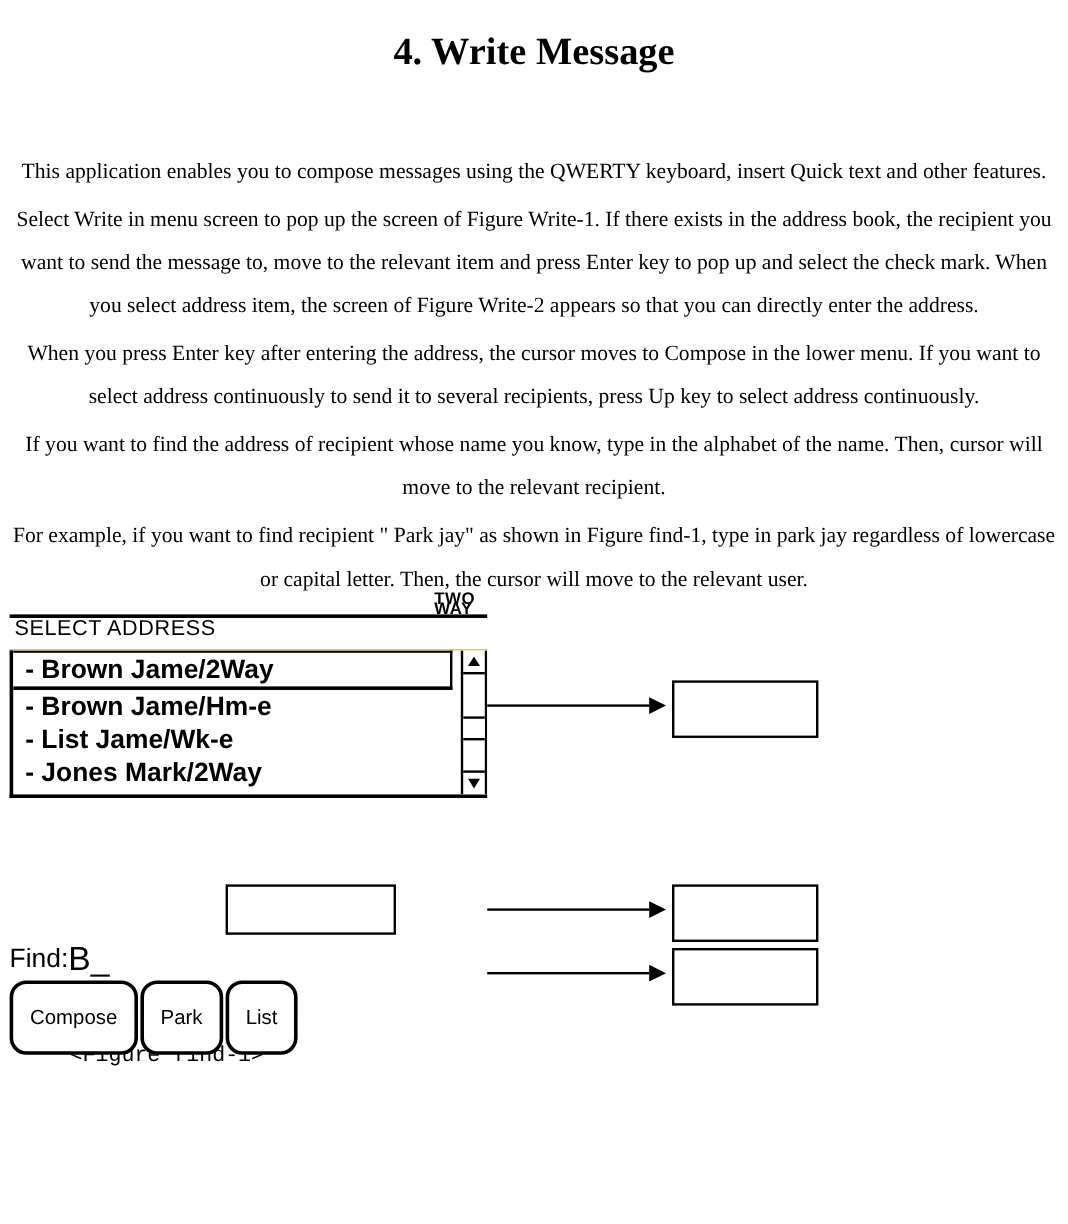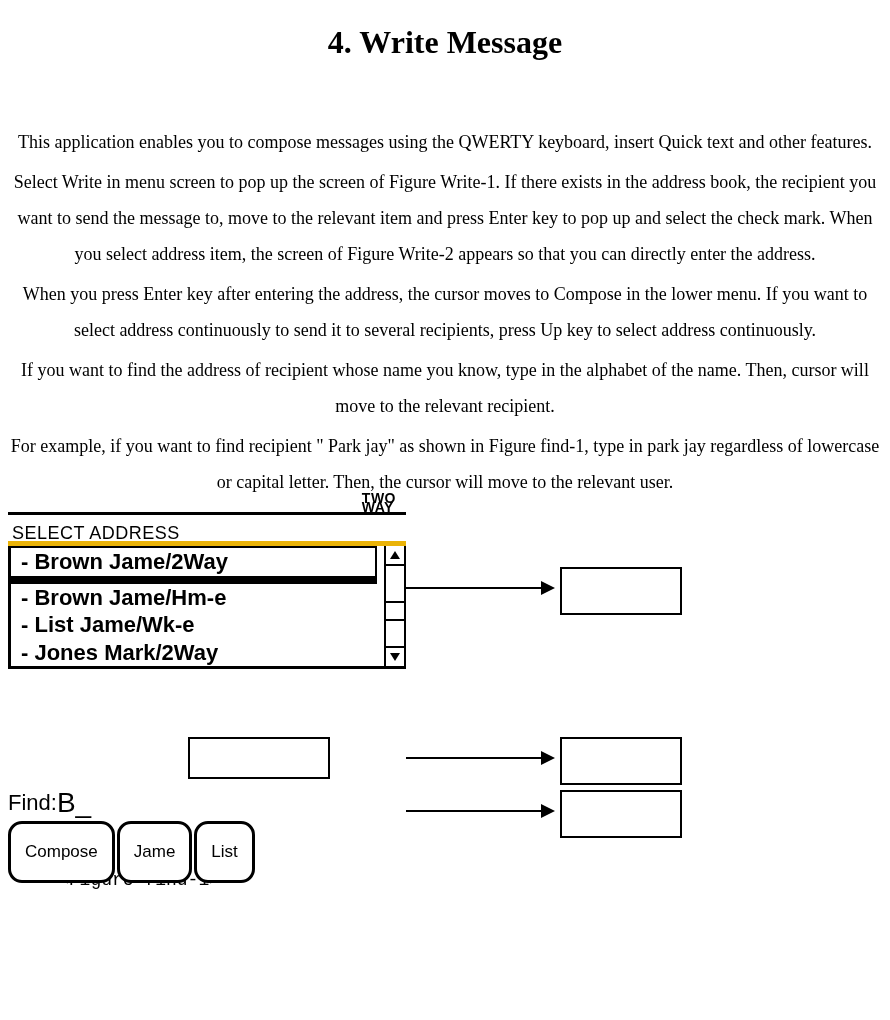--- a/index.html
+++ b/index.html
@@ -33,23 +33,23 @@
       left: 0;
       top: 0;
       width: 398px;
       height: 310px;
       background: #fff;
     }
     .screen-header {
       position: relative;
       height: 26px;
       border-top: 3px solid #000;
-      border-bottom: 5px solid #eab308;
-      display: flex;
-      align-items: flex-start;
+      border-bottom: 1px solid #eab308;
+      display: flex;
+      align-items: flex-end;
       background: #fff;
     }
     .screen-header-label {
       font-family: Arial, sans-serif;
       font-weight: normal;
       font-size: 18px;
       letter-spacing: 0.5px;
       padding-left: 4px;
     }
     .twoway-indicator {
@@ -76,21 +76,21 @@
       font-family: Arial, sans-serif;
       font-weight: bold;
       font-size: 22px;
       line-height: 1.25;
       padding-left: 10px;
       white-space: nowrap;
     }
     .address-item.selected {
       background: #fff;
       border-top: 2px solid #000;
-      border-bottom: 8px solid #000000;
+      border-bottom: 3px solid #000000;
       border-right: 2px solid #000;
       margin-right: 2px;
     }
     .scrollbar {
       position: absolute;
       right: 0;
       top: 0;
       width: 18px;
       height: 100%;
       border-left: 2px solid #000;
@@ -254,21 +254,21 @@
 
     <div class="find-callout-box"></div>
 
     <div class="find-row">
       <span class="find-label">Find:</span>
       <span class="find-value">B_</span>
     </div>
 
     <div class="btn-row">
       <div class="pill-btn">Compose</div>
-      <div class="pill-btn">Jame</div>
+      <div class="pill-btn">Park</div>
       <div class="pill-btn">List</div>
     </div>
   </div>
 
   <div class="arrow-line" style="left:398px; top:75px; width:135px;"></div>
   <div class="arrow-head" style="left:533px; top:69px;"></div>
   <div class="callout-box" style="left:552px; top:55px;"></div>
 
   <div class="arrow-line" style="left:398px; top:245px; width:135px;"></div>
   <div class="arrow-head" style="left:533px; top:239px;"></div>

